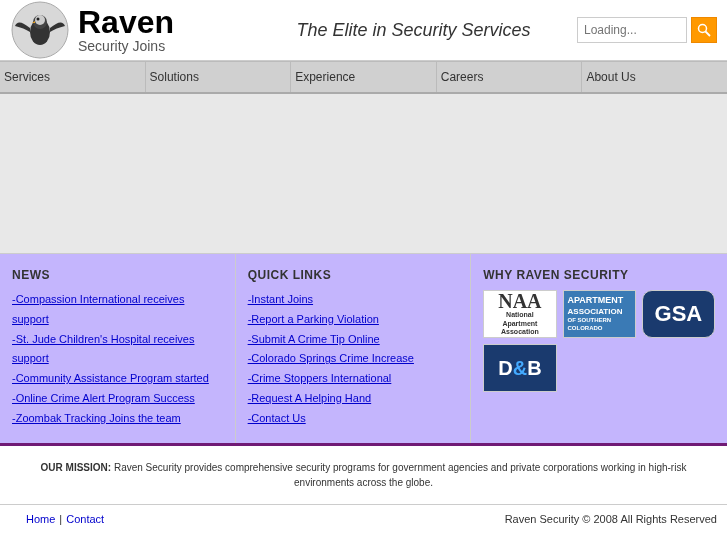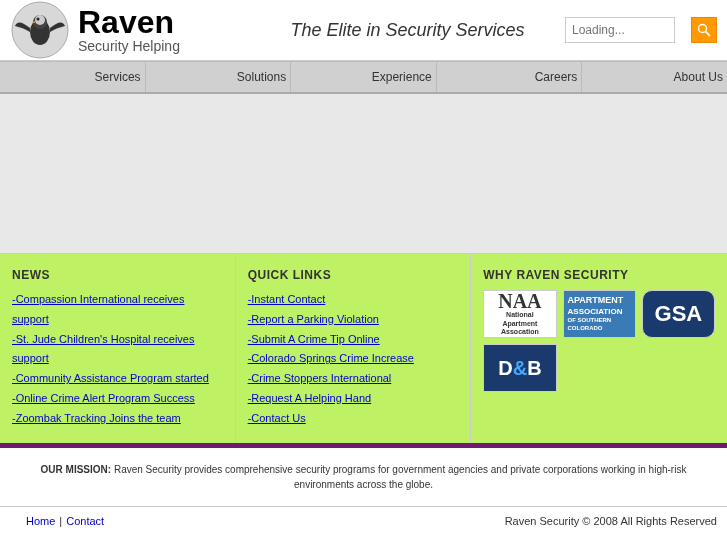--- a/index.html
+++ b/index.html
@@ -33,21 +33,21 @@
     #tagline {
       flex: 1;
       text-align: center;
       font-style: italic;
       font-size: 18px;
       color: #333;
     }
     #search-area {
       display: flex;
       align-items: center;
-      gap: 16px;
+      gap: 4px;
     }
     #search-input {
       border: 1px solid #ccc;
       padding: 4px 6px;
       font-size: 12px;
       color: #999;
       width: 110px;
       height: 26px;
     }
     #search-button {
@@ -65,41 +65,41 @@
 
     
     #nav {
       background: #d0d0d0;
       display: flex;
       border-top: 1px solid #bbb;
       border-bottom: 2px solid #aaa;
     }
     #nav a {
       flex: 1;
-      text-align: right;
+      text-align: left;
       padding: 8px 4px;
       font-size: 12px;
       color: #333;
       text-decoration: none;
       border-right: 1px solid #bbb;
     }
     #nav a:last-child { border-right: none; }
 
     
     #hero {
       background: #e8e8e8;
       height: 160px;
       border-bottom: 1px solid #ccc;
     }
 
     
     #columns {
       display: flex;
-      border-bottom: 5px solid #701a75;
-      background: #bef264;
+      border-bottom: 3px solid #701a75;
+      background: #c4b5fd;
     }
     .col {
       flex: 1;
       padding: 14px 12px;
       border-right: 1px solid #ccc;
       vertical-align: top;
     }
     .col:last-child { border-right: none; }
     .col-header {
       font-size: 12px;
@@ -205,21 +205,21 @@
       <path d="M20 28 Q8 18 5 26 Q14 28 20 32 Z" fill="#333"></path>
       <path d="M40 28 Q52 18 55 26 Q46 28 40 32 Z" fill="#333"></path>
 
       <ellipse cx="30" cy="20" rx="5" ry="5" fill="#ccc"></ellipse>
       <circle cx="28" cy="19" r="1.5" fill="#222"></circle>
 
       <path d="M25 21 L22 23 L25 23 Z" fill="#e8a020"></path>
     </svg>
     <div id="logo-text">
       <h1>Raven</h1>
-      <h2>Security Helping</h2>
+      <h2>Security Joins</h2>
     </div>
   </div>
   <div id="tagline">The Elite in Security Services</div>
   <div id="search-area">
     <input id="search-input" type="text" placeholder="Loading..." style="">
     <button id="search-button">
       <svg width="14" height="14" viewBox="0 0 14 14">
         <circle cx="5.5" cy="5.5" r="4" stroke="#fff" stroke-width="1.5" fill="none"></circle>
         <line x1="8.5" y1="8.5" x2="13" y2="13" stroke="#fff" stroke-width="1.8"></line>
       </svg>
@@ -243,21 +243,21 @@
     <div class="col-header">NEWS</div>
     <a href="#">-Compassion International receives support</a>
     <a href="#">-St. Jude Children's Hospital receives support</a>
     <a href="#">-Community Assistance Program started</a>
     <a href="#">-Online Crime Alert Program Success</a>
     <a href="#">-Zoombak Tracking Joins the team</a>
   </div>
 
   <div class="col">
     <div class="col-header">QUICK LINKS</div>
-    <a href="#">-Instant Contact</a>
+    <a href="#">-Instant Joins</a>
     <a href="#">-Report a Parking Violation</a>
     <a href="#">-Submit A Crime Tip Online</a>
     <a href="#">-Colorado Springs Crime Increase</a>
     <a href="#">-Crime Stoppers International</a>
     <a href="#">-Request A Helping Hand</a>
     <a href="#">-Contact Us</a>
   </div>
 
   <div class="col" id="why-col">
     <div class="col-header">WHY RAVEN SECURITY</div>

